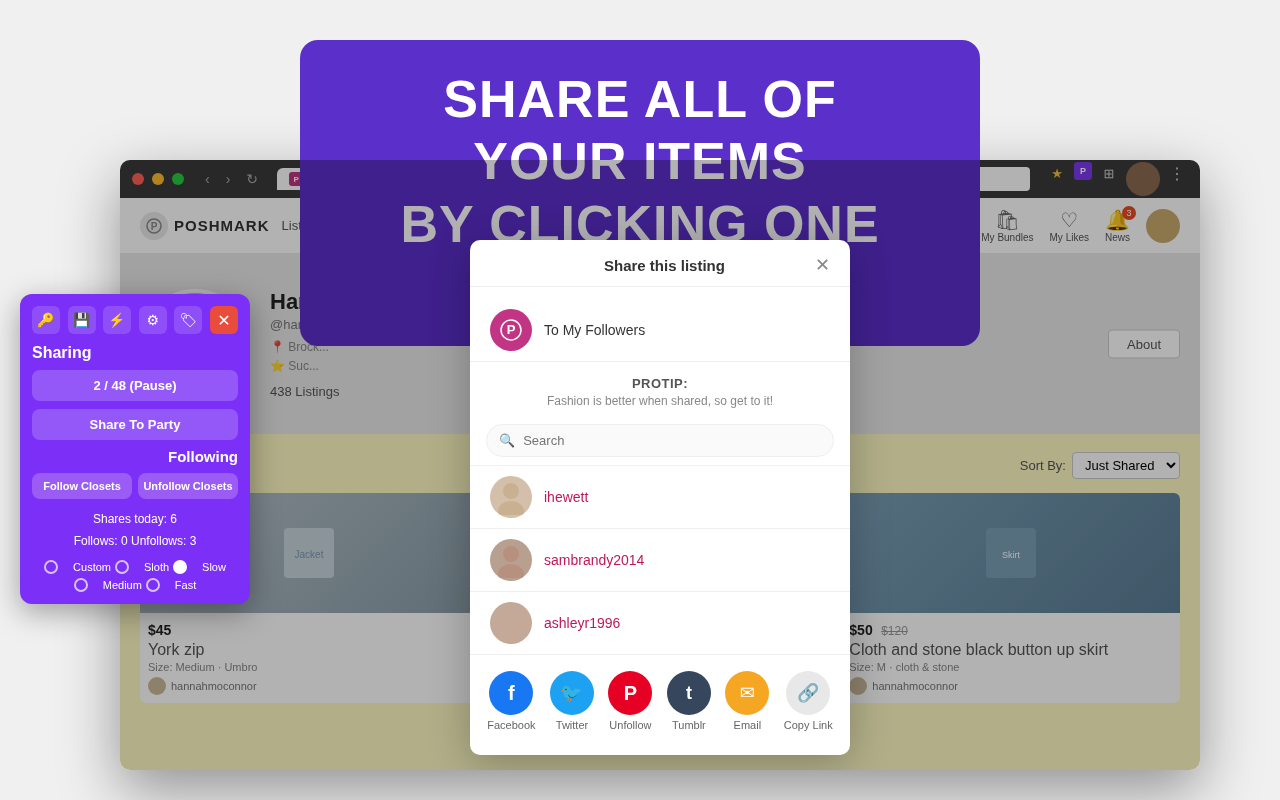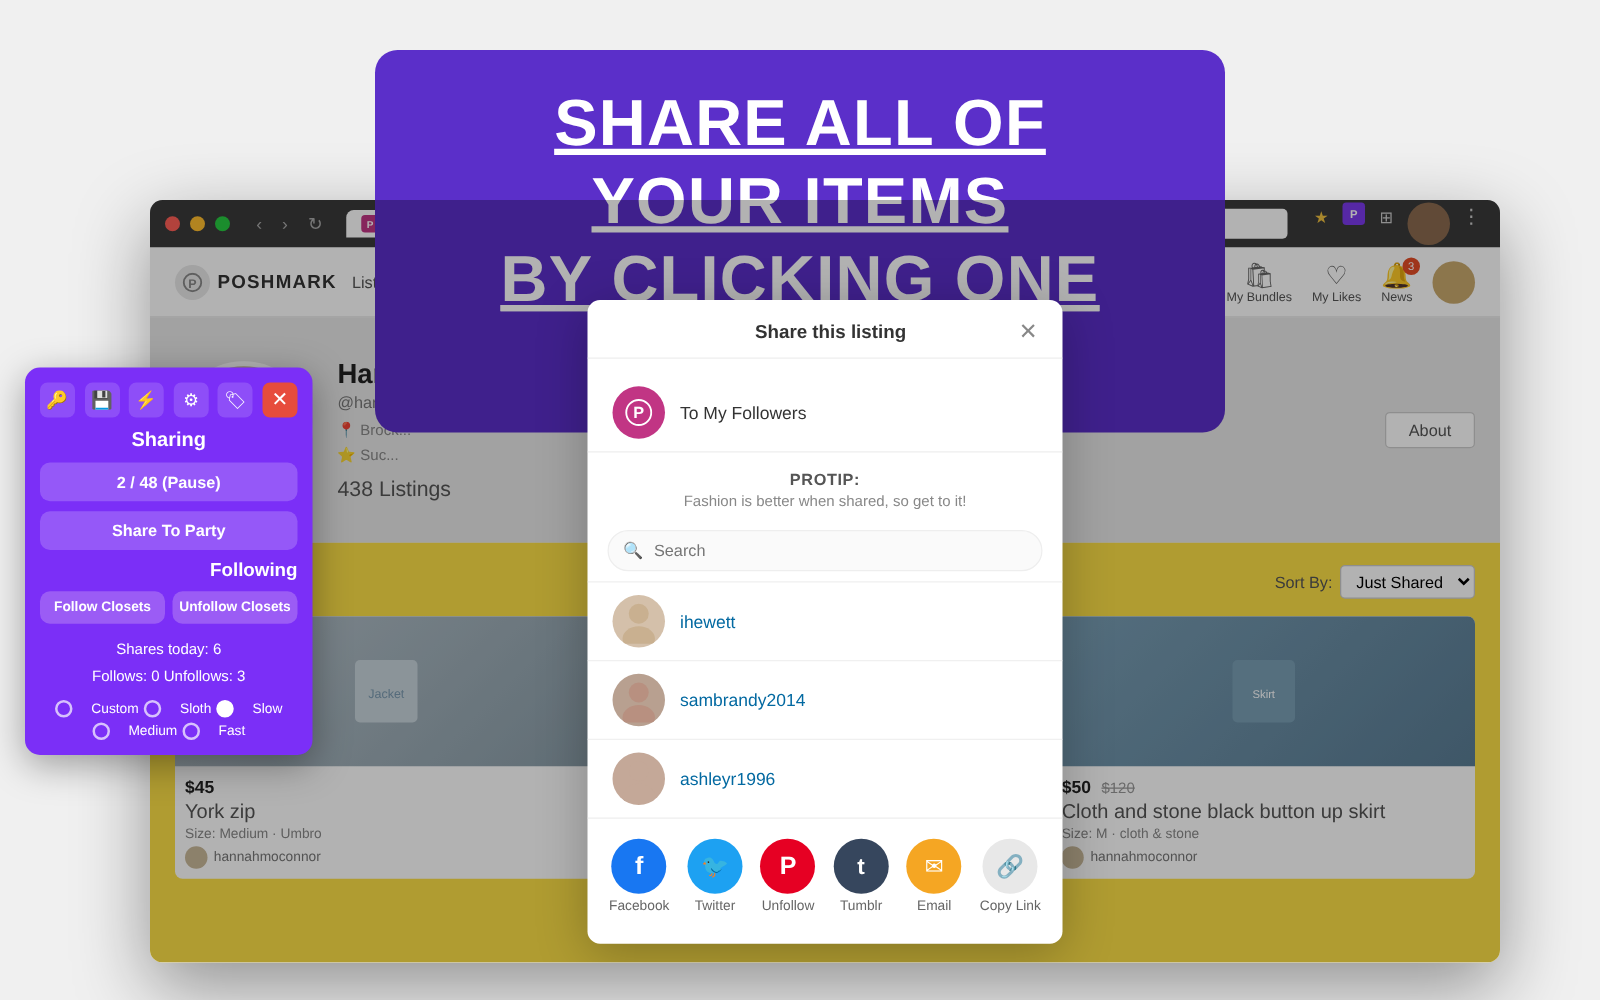--- a/index.html
+++ b/index.html
@@ -37,21 +37,20 @@
     }
     .hero-banner h1 {
       color: #fff;
       font-size: 52px;
       font-weight: 900;
       letter-spacing: 1px;
       line-height: 1.2;
       text-transform: uppercase;
     }
     .hero-banner h1 span {
-      text-decoration: underline;
     }
 
     
     .browser-window {
       position: absolute;
       top: 160px;
       left: 120px;
       right: 80px;
       bottom: 30px;
       background: #fff;
@@ -278,41 +277,41 @@
       color: #777;
       margin-top: 2px;
     }
     .profile-meta {
       font-size: 12px;
       color: #888;
       margin-top: 6px;
       line-height: 1.6;
     }
     .profile-stats {
-      font-size: 17px;
+      font-size: 13px;
       color: #555;
       margin-top: 8px;
     }
     .about-btn {
       position: absolute;
       right: 20px;
       top: 50%;
       transform: translateY(-50%);
       background: #fff;
       border: 1px solid #ccc;
       border-radius: 4px;
       padding: 6px 18px;
       font-size: 13px;
       color: #555;
       cursor: pointer;
     }
 
     
     .main-content {
-      background: #fde047;
+      background: #fef9c3;
       padding: 12px 20px;
       display: flex;
       gap: 16px;
       height: calc(100% - 56px - 180px - 38px);
       overflow: hidden;
     }
 
     
     .sort-bar {
       display: flex;
@@ -524,21 +523,21 @@
       justify-content: center;
       font-size: 18px;
       color: #8a7060;
       flex-shrink: 0;
     }
     .user-avatar-1 { background: #d4c0aa; }
     .user-avatar-2 { background: #b8a090; }
     .user-avatar-3 { background: #c4a898; }
     .user-name-modal {
       font-size: 14px;
-      color: #0369a1;
+      color: #be185d;
     }
 
     
     .social-share-row {
       display: flex;
       justify-content: space-around;
       padding: 16px 10px 12px;
       border-top: 1px solid #eee;
     }
     .social-icon-item {
@@ -608,21 +607,20 @@
       font-size: 16px;
       display: flex;
       align-items: center;
       justify-content: center;
       cursor: pointer;
     }
     .widget-title {
       color: #fff;
       font-size: 16px;
       font-weight: 700;
-      text-align: center;
       margin-bottom: 8px;
     }
     .widget-progress-btn {
       background: rgba(255,255,255,0.2);
       border: none;
       border-radius: 8px;
       color: #fff;
       font-size: 13px;
       font-weight: 600;
       width: 100%;

